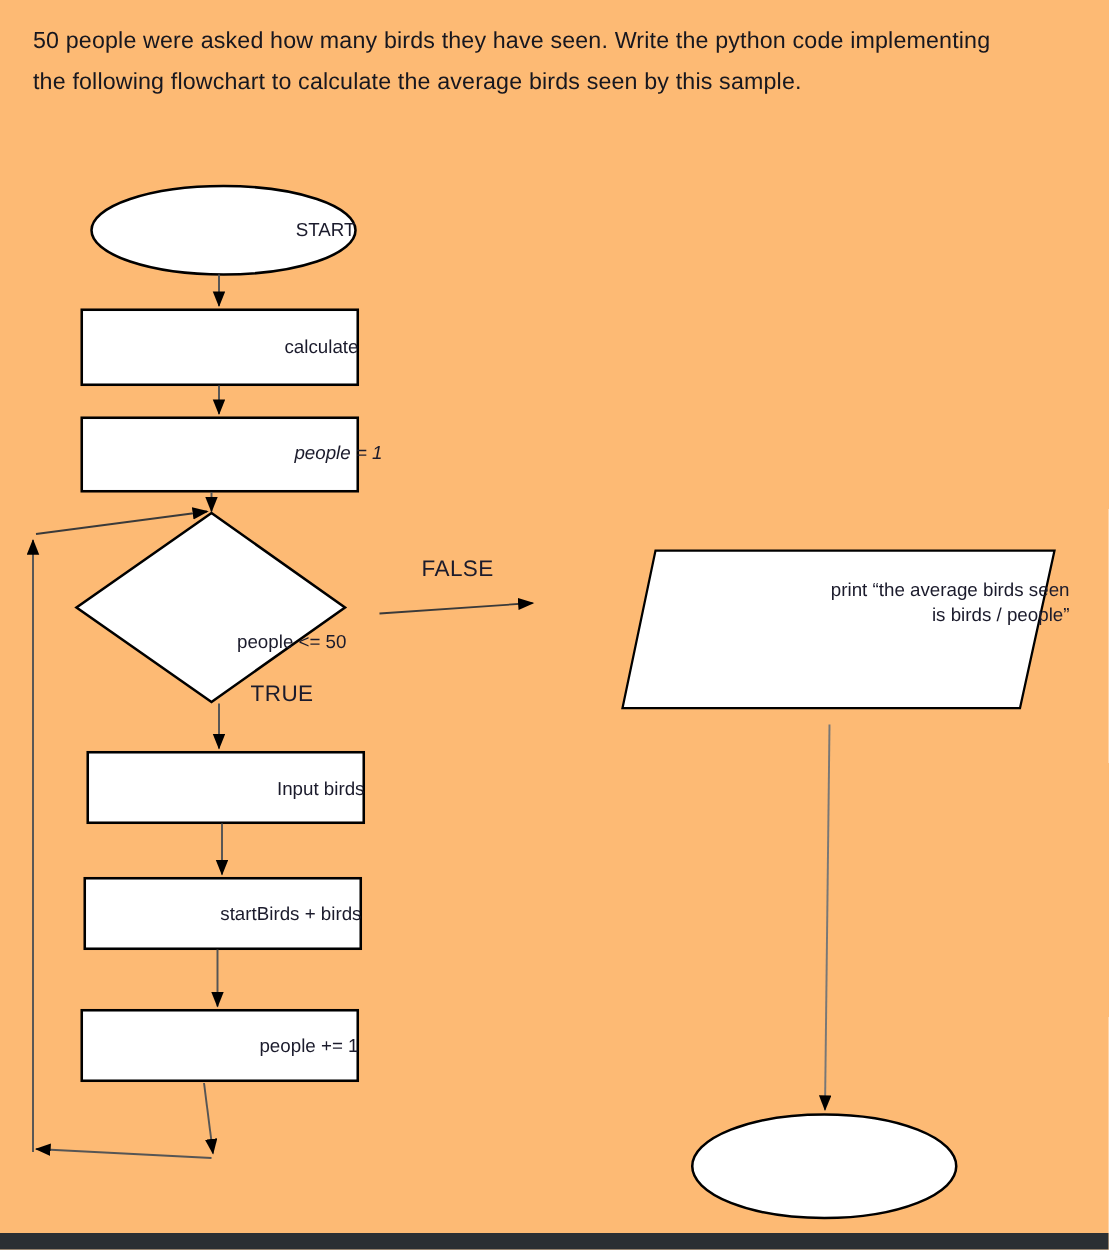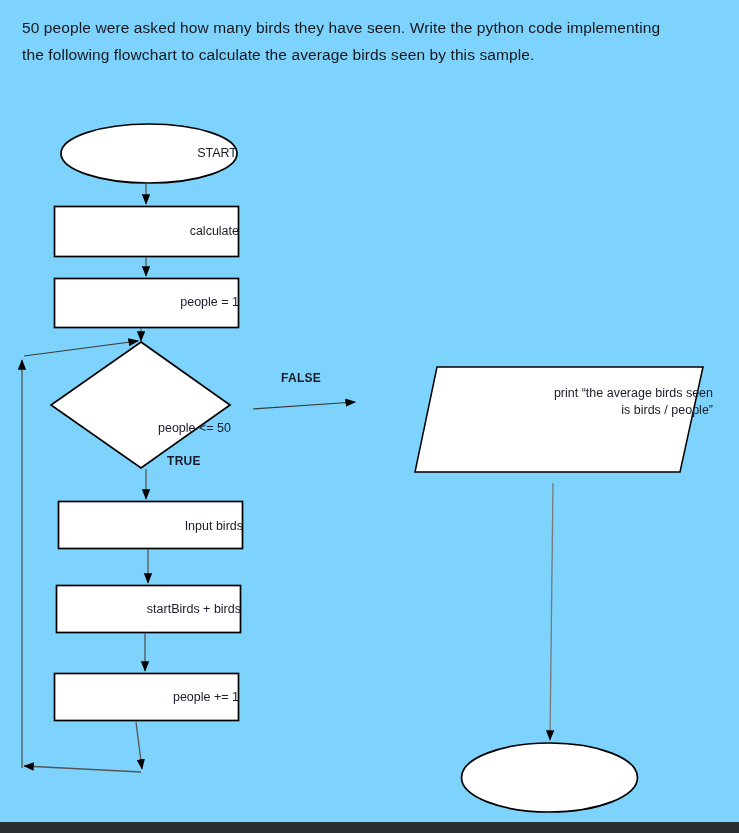--- a/index.html
+++ b/index.html
@@ -12,21 +12,21 @@
     height: 833px;
     font-family: "Liberation Sans", sans-serif;
     color: #1a1a24;
     position: relative;
     overflow: hidden;
   }
   #page {
     position: relative;
     width: 739px;
     height: 833px;
-    background: #7dd3fc;
+    background: #fdba74;
   }
   .prompt {
     position: absolute;
     left: 22px;
     top: 14px;
     width: 640px;
     font-size: 15.5px;
     line-height: 27px;
     color: #17171f;
     letter-spacing: 0.1px;
@@ -45,24 +45,23 @@
     color: #1b1b2c;
     text-align: right;
     white-space: pre;
   }
   .node-label.left-align {
     text-align: right;
     white-space: pre-line;
   }
   .branch-label {
     position: absolute;
-    font-size: 12px;
+    font-size: 15px;
     color: #1b1b2c;
     letter-spacing: 0.3px;
-    font-weight: bold;
   }
   .bottom-bar {
     position: absolute;
     left: 0;
     top: 822px;
     width: 739px;
     height: 11px;
     background: #2b2f33;
   }
 </style>
@@ -123,21 +122,21 @@
 
     <line x1="24" y1="356" x2="138" y2="341" stroke="#3a3a3a" stroke-width="1.2" marker-end="url(#arrow-thin)"></line>
 
     <line x1="553" y1="483" x2="550" y2="740" stroke="#777777" stroke-width="1.3" marker-end="url(#arrow)"></line>
   </svg>
 
   <div class="node-label" style="left:61px; top:145px; width:176px;">START</div>
 
   <div class="node-label" style="left:55px; top:223px; width:184px;">calculate</div>
 
-  <div class="node-label" style="left:55px; top:294px; width:184px;">people = 1</div>
+  <div class="node-label" style="left:71px; top:294px; width:184px;font-style:italic;">people = 1</div>
 
   <div class="node-label" style="left:51px; top:397px; width:180px;margin-top:23px;">people &lt;= 50</div>
 
   <div class="node-label left-align" style="left:463px; top:385px; width:250px;">print “the average birds seen
 is birds / people”</div>
 
   <div class="node-label" style="left:59px; top:518px; width:184px;">Input birds</div>
 
   <div class="node-label" style="left:57px; top:601px; width:184px;">startBirds + birds</div>
 

